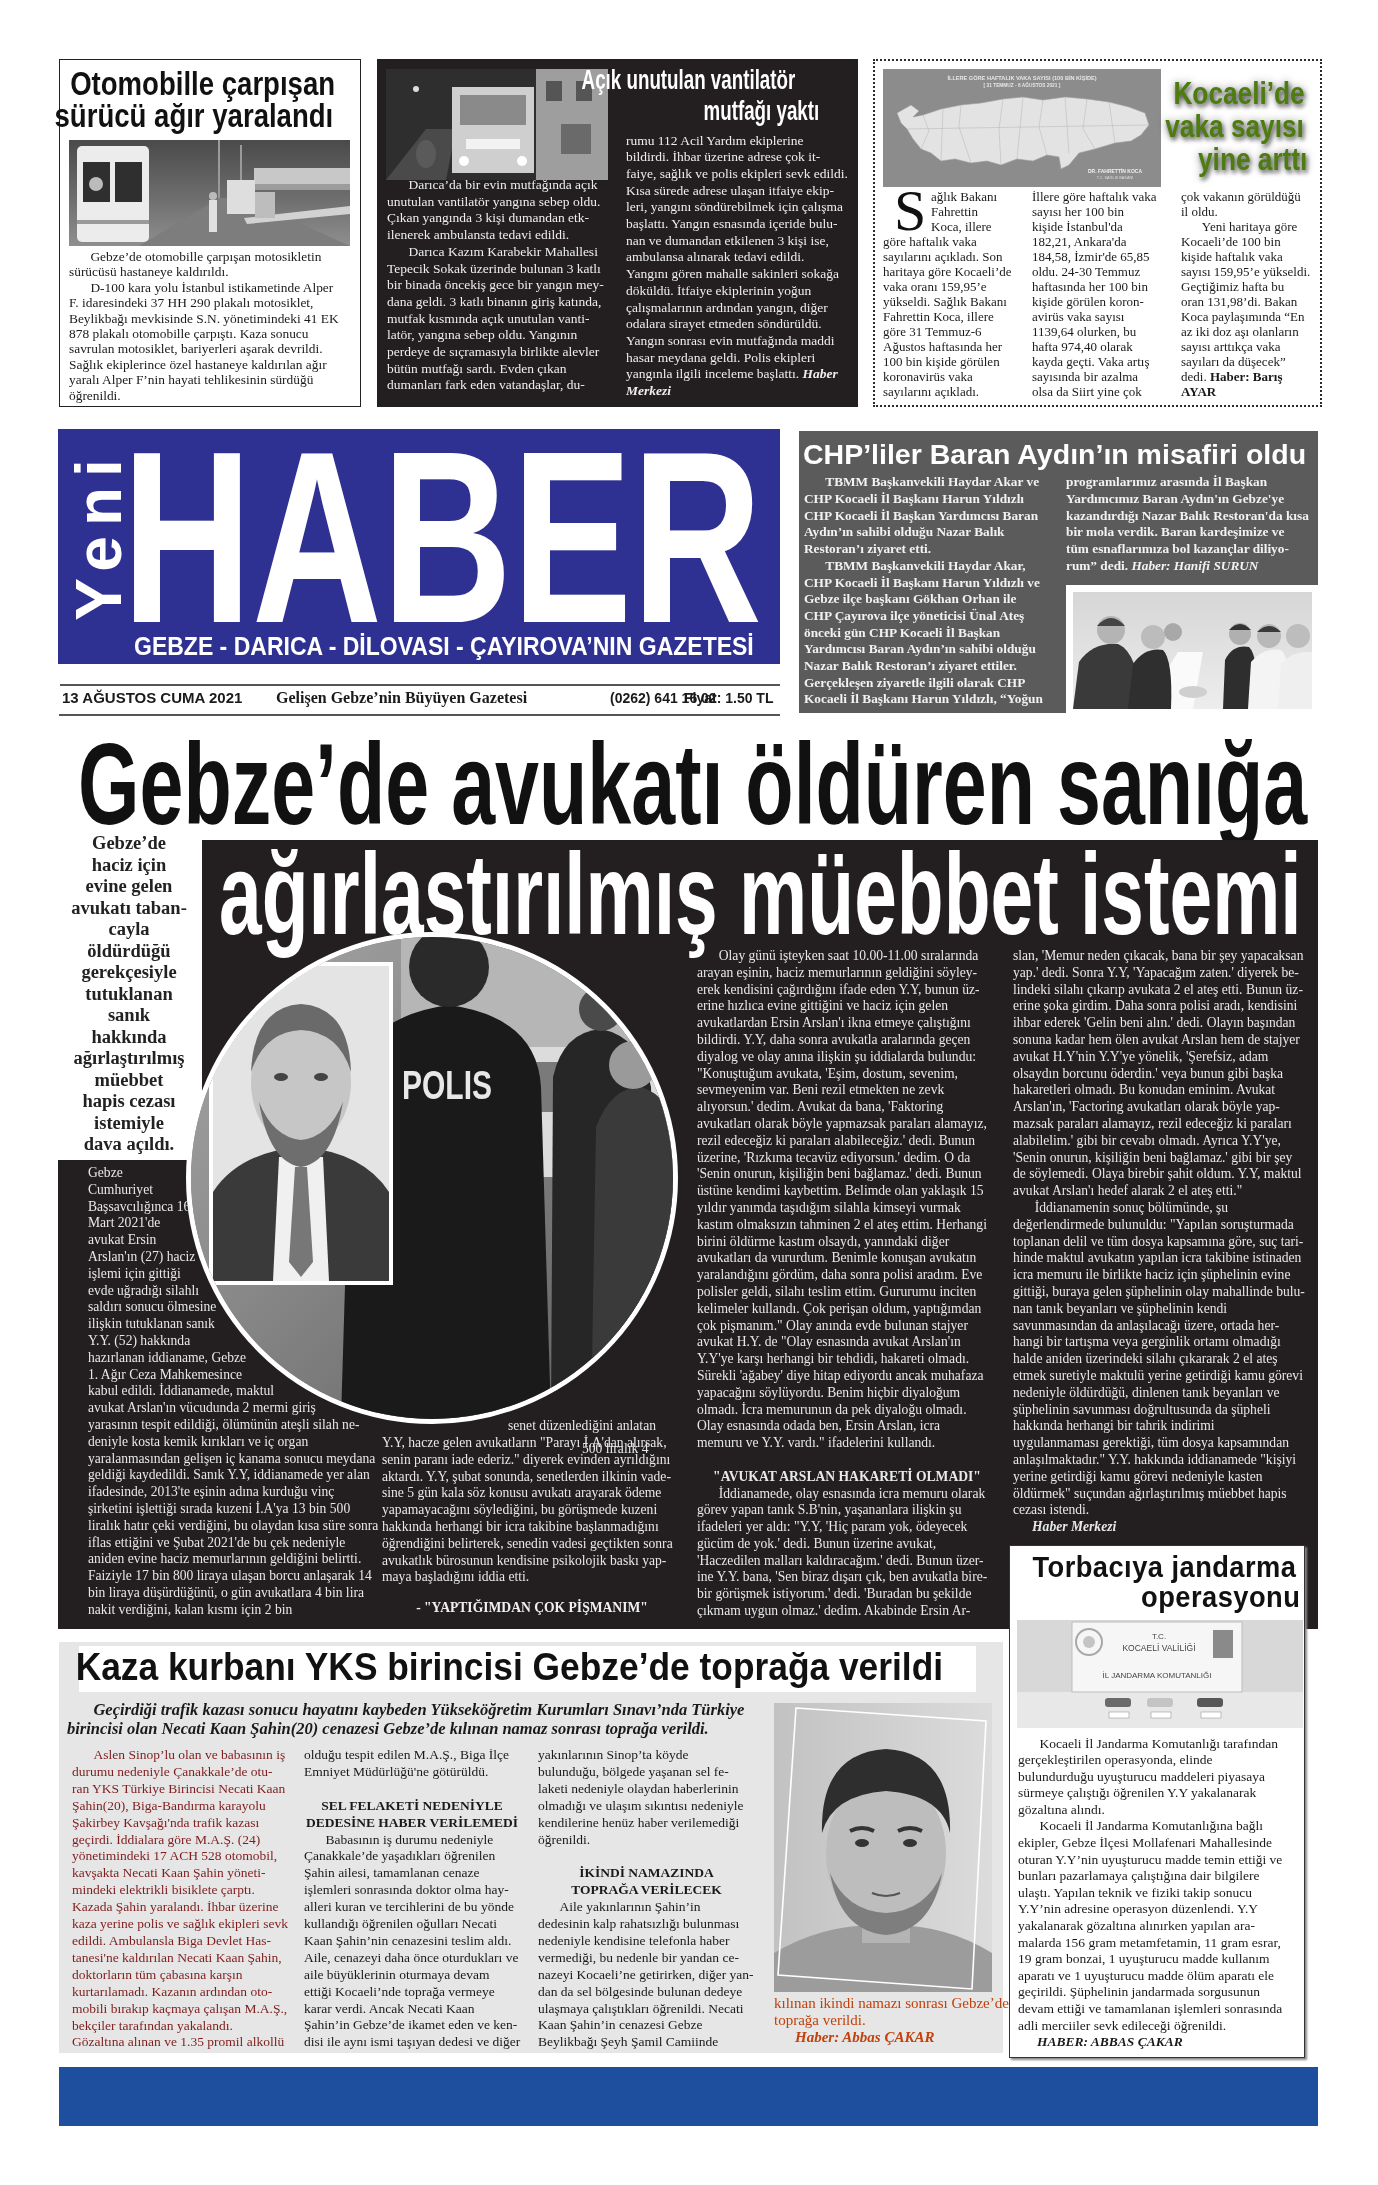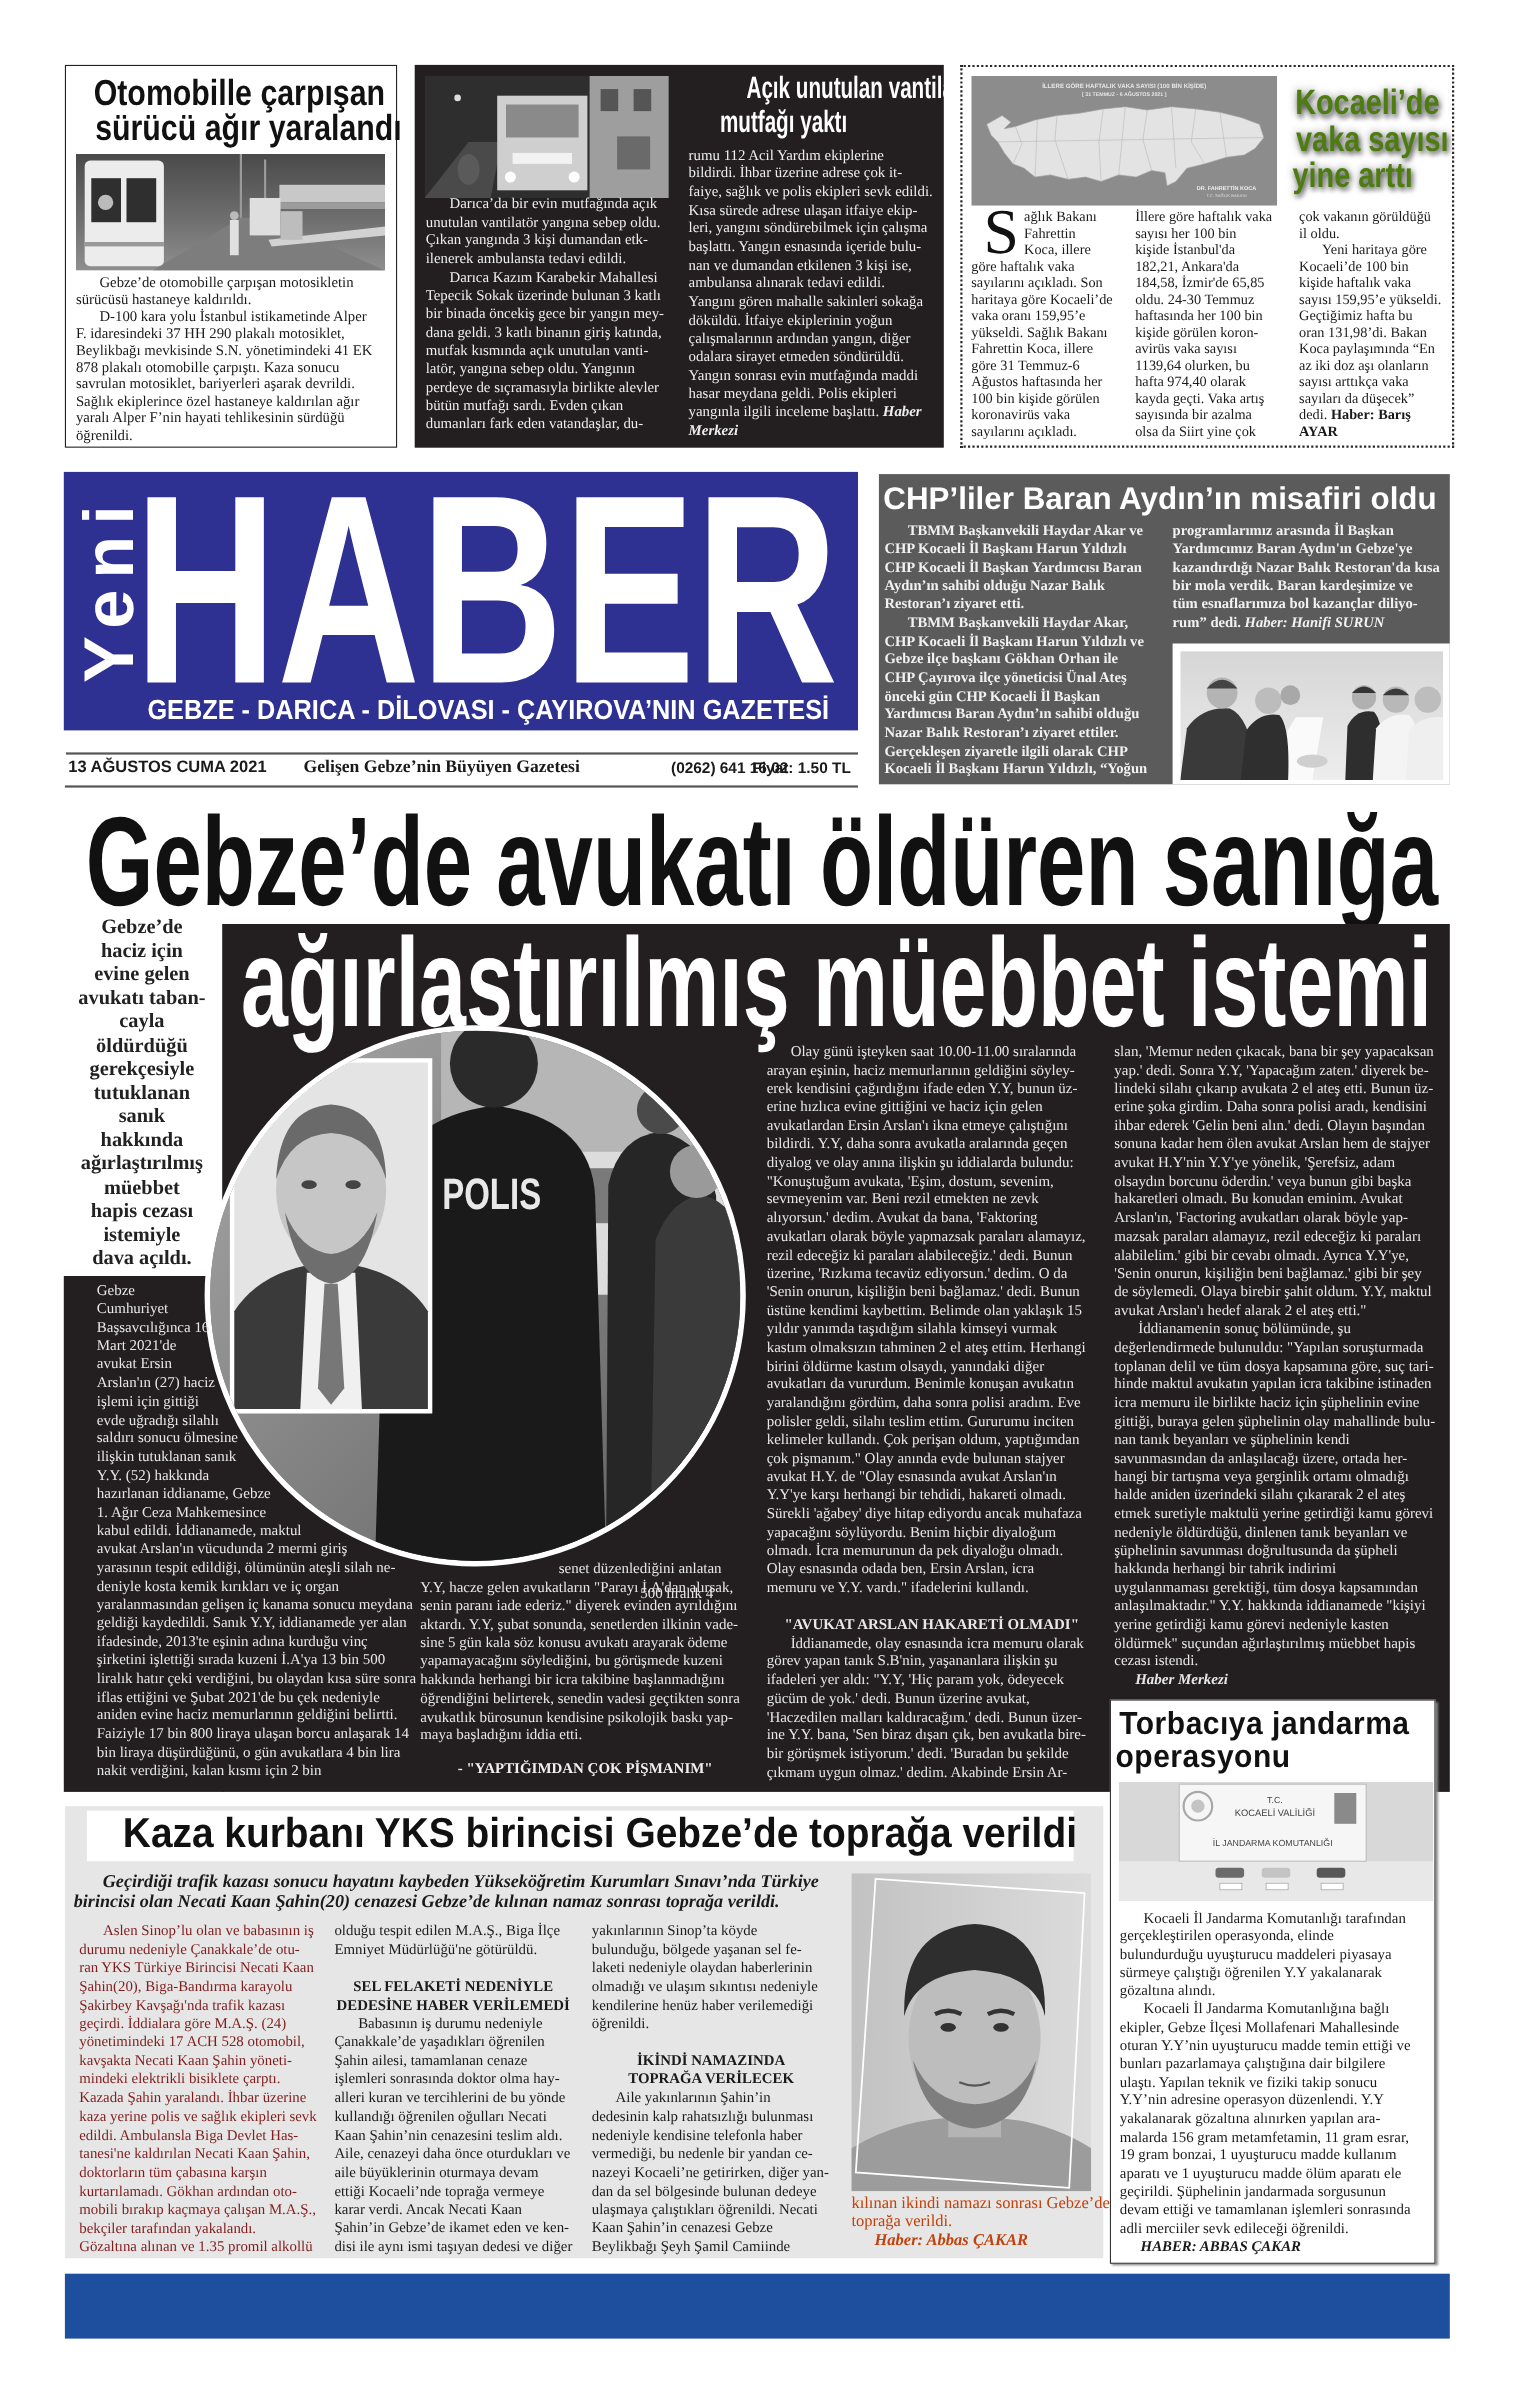--- a/index.html
+++ b/index.html
@@ -12,21 +12,21 @@
 .tb{position:absolute;font-family:"Liberation Serif",serif;line-height:var(--lh);}
 .tb .ln{min-height:var(--lh);white-space:nowrap;}
 .s-p>.ln:first-child{text-indent:1.6em;}
 .s-b>.ln{font-weight:bold;font-style:italic;text-indent:1.4em;}
 .s-h>.ln{font-weight:bold;text-align:center;}
 .s-c>.ln{text-align:center;}
 .s-dc>.ln{padding-left:48px;}
 .em-bi{font-weight:bold;font-style:italic;}
 .em-b{font-weight:bold;}
 .em-i{font-style:italic;}
-.hl{position:absolute;display:flex;flex-direction:column;align-items:flex-start;font-family:"Liberation Sans",sans-serif;font-weight:bold;white-space:nowrap;}
+.hl{position:absolute;display:flex;flex-direction:column;align-items:flex-end;font-family:"Liberation Sans",sans-serif;font-weight:bold;white-space:nowrap;}
 .hl>div{transform-origin:50% 50%;}
 .big{position:absolute;font-family:"Liberation Sans",sans-serif;font-weight:bold;white-space:nowrap;font-size:100px;line-height:100px;transform-origin:0 0;}
 .rule{position:absolute;background:#555;height:1.5px;}
 svg{display:block;}
 </style>
 </head>
 <body>
 
 <div id="page">
 
@@ -598,21 +598,21 @@
         <div class="ln">Şakirbey Kavşağı'nda trafik kazası</div>
         <div class="ln">geçirdi. İddialara göre M.A.Ş. (24)</div>
         <div class="ln">yönetimindeki 17 ACH 528 otomobil,</div>
         <div class="ln">kavşakta Necati Kaan Şahin yöneti-</div>
         <div class="ln">mindeki elektrikli bisiklete çarptı.</div>
         <div class="ln">Kazada Şahin yaralandı. İhbar üzerine</div>
         <div class="ln">kaza yerine polis ve sağlık ekipleri sevk</div>
         <div class="ln">edildi. Ambulansla Biga Devlet Has-</div>
         <div class="ln">tanesi'ne kaldırılan Necati Kaan Şahin,</div>
         <div class="ln">doktorların tüm çabasına karşın</div>
-        <div class="ln">kurtarılamadı. Gökhan ardından oto-</div>
+        <div class="ln">kurtarılamadı. Kazanın ardından oto-</div>
         <div class="ln">mobili bırakıp kaçmaya çalışan M.A.Ş.,</div>
         <div class="ln">bekçiler tarafından yakalandı.</div>
         <div class="ln">Gözaltına alınan ve 1.35 promil alkollü</div>
       </div>
     </div>
   <div class="tb" style="left:304px;top:1747px;width:216px;font-size:13.5px;--lh:16.9px;color:#1a1a1a;">
       <div class="para s-n">
         <div class="ln">olduğu tespit edilen M.A.Ş., Biga İlçe</div>
         <div class="ln">Emniyet Müdürlüğü'ne götürüldü.</div>
       </div>

